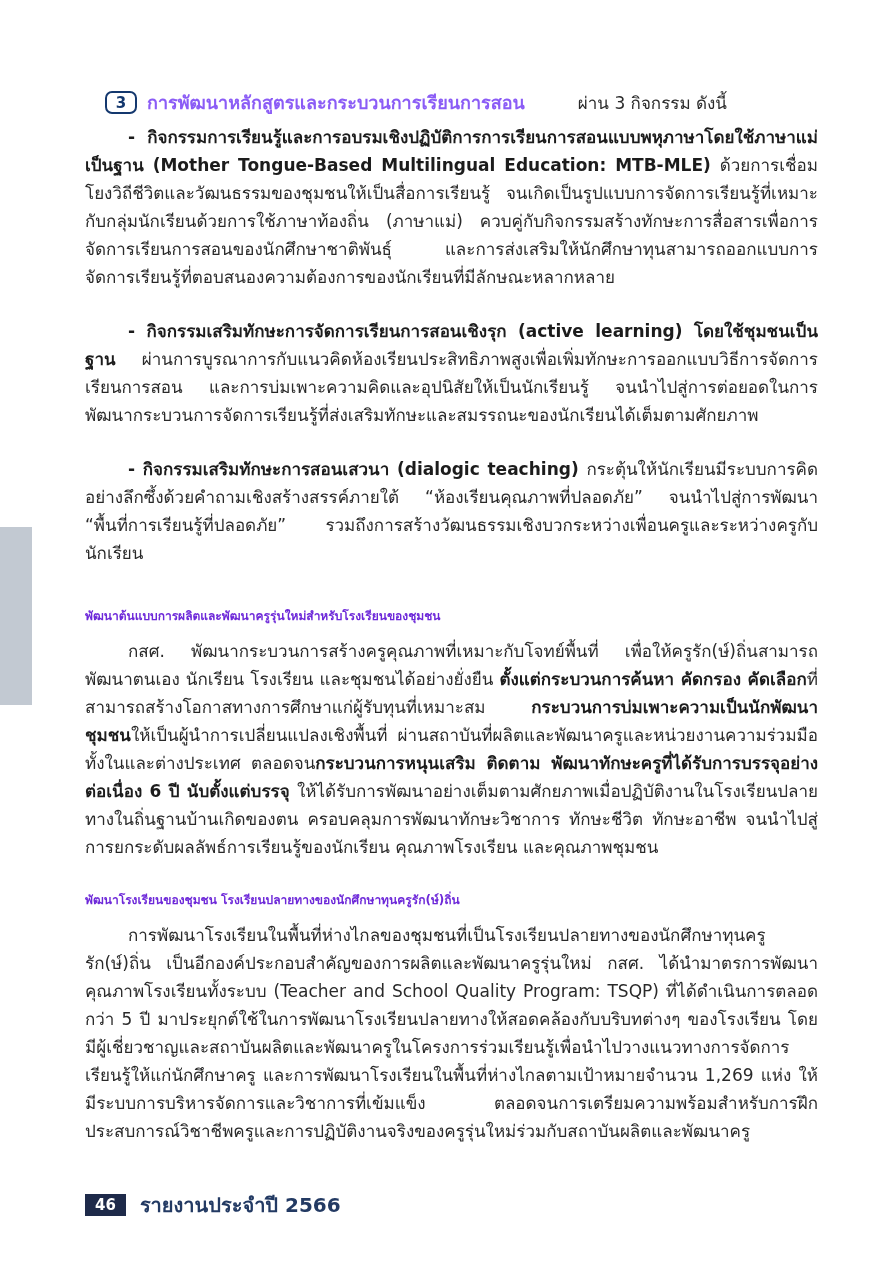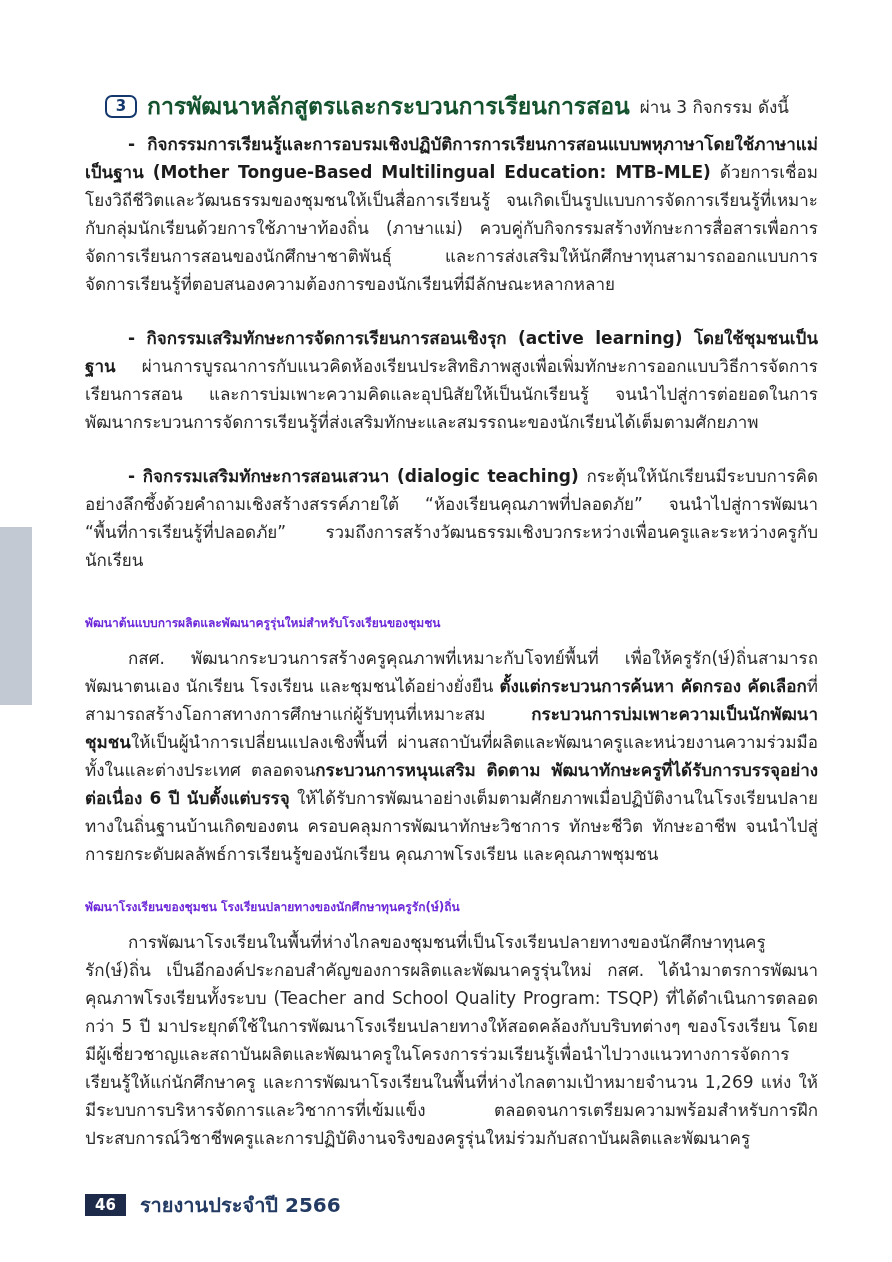--- a/index.html
+++ b/index.html
@@ -24,22 +24,22 @@
     display:flex;align-items:center;gap:10px;
     margin:0 0 6px 20px;
   }
   .badge{
     display:inline-flex;align-items:center;justify-content:center;
     min-width:16px;height:19px;padding:0 6px;
     border:2.5px solid #14386e;border-radius:7px;
     background:#ffffff;
     font-weight:bold;font-size:15px;color:#14386e;
   }
-  .item-title{font-weight:bold;font-size:23px;color:#14532d;}
-  .item-suffix{font-size:17px;color:#2a2a2a;}
+  .item-title{font-weight:bold;font-size:18px;color:#8b5cf6;}
+  .item-suffix{font-size:17px;color:#2a2a2a;margin-left:43px;}
   p.body{
     font-size:17px;line-height:28px;
     text-align:justify;
     text-indent:43px;
     margin:0 0 26px 0;
   }
   p.body .b{font-weight:bold;color:#1c1c1c;}
   .section-heading{
     font-weight:bold;font-size:12px;line-height:26px;
     color:#6d28d9;

